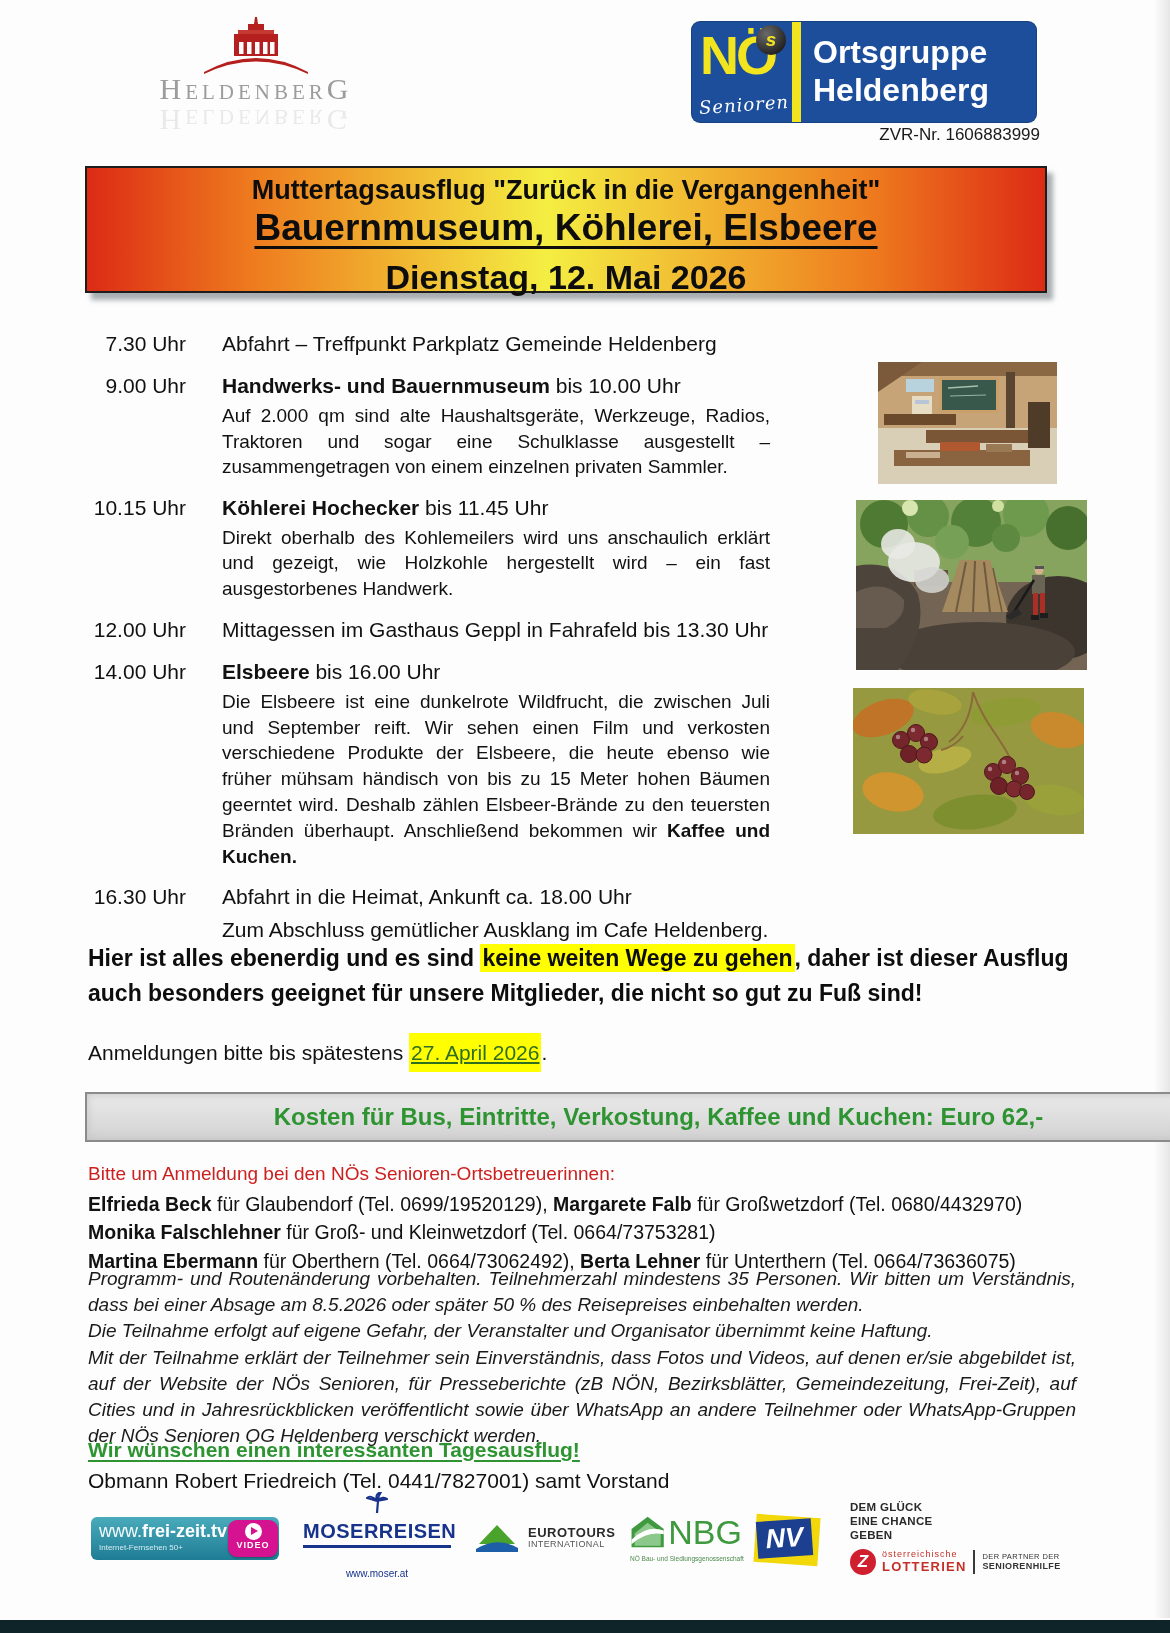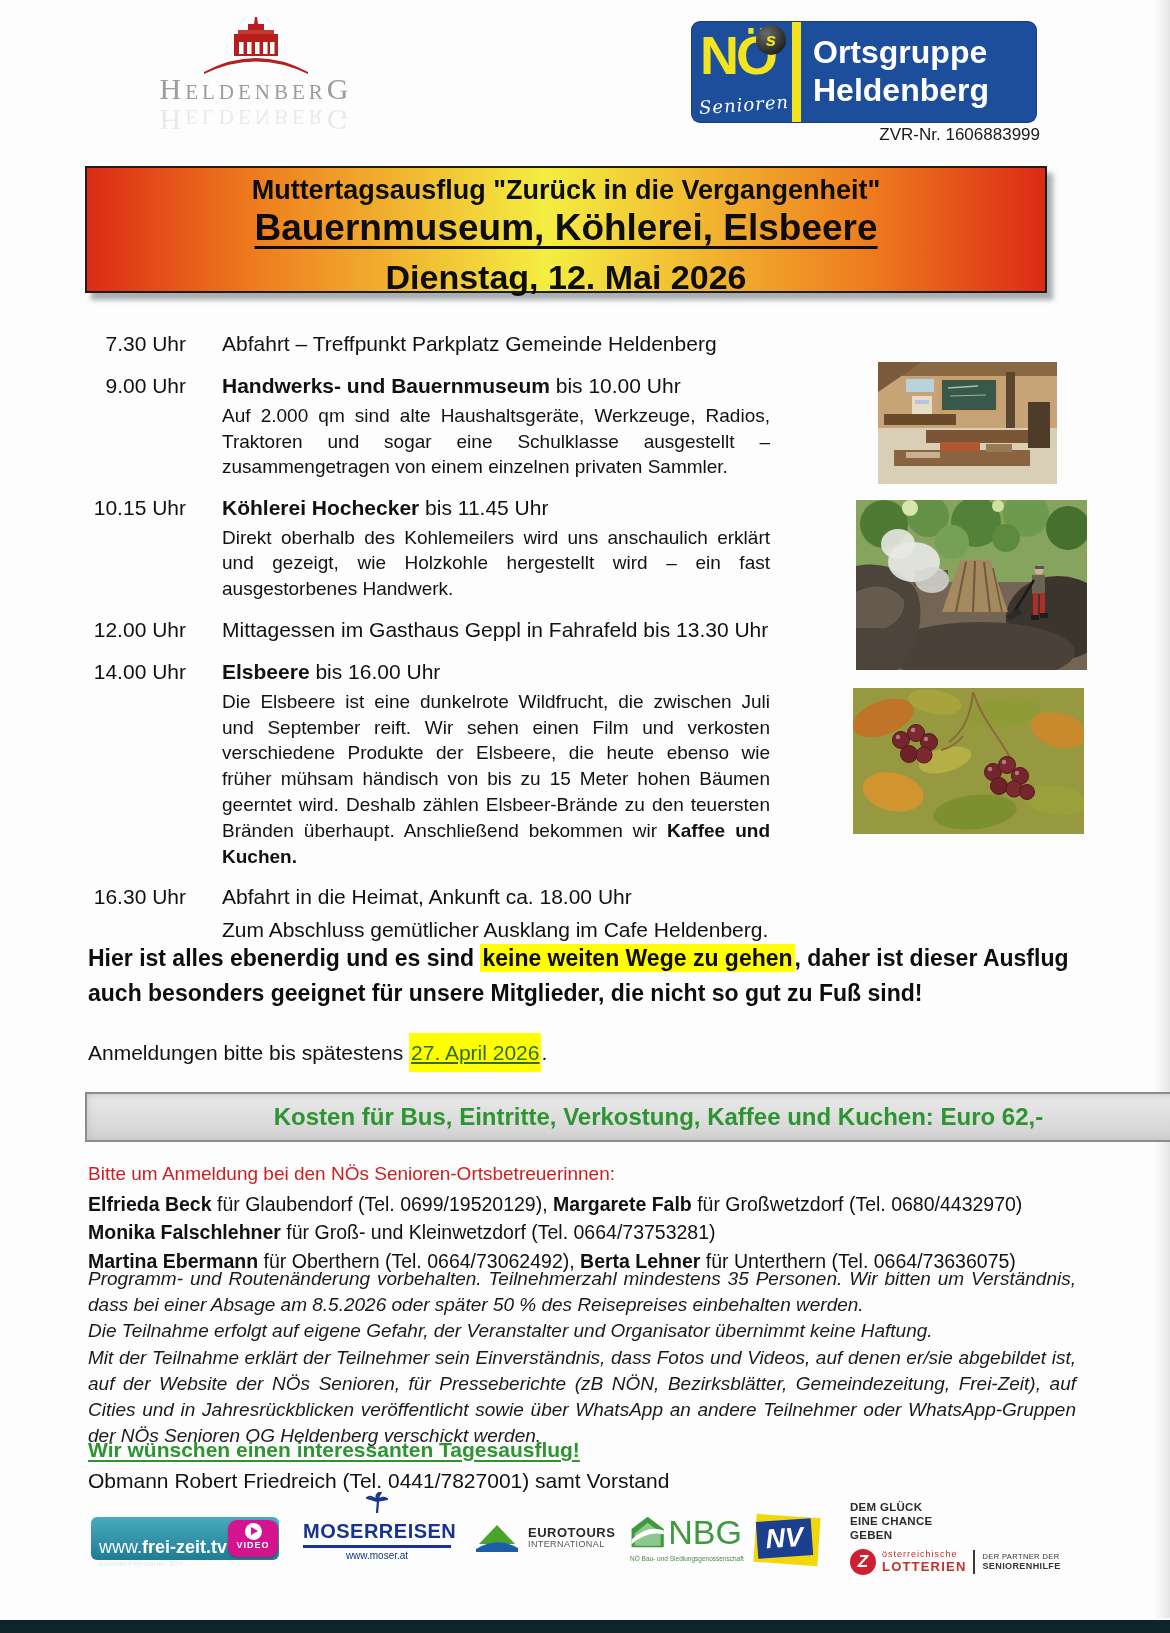--- a/index.html
+++ b/index.html
@@ -78,37 +78,37 @@
   .disclaimer { position:absolute; left:88px; top:1266px; width:988px; font-style:italic;
           font-size:19px; line-height:1.38; text-align:justify; color:#1a1a1a; }
 
   
   .closing-wish { position:absolute; left:88px; top:1438px; font-size:21px; font-weight:bold; color:#2e9432;
           text-decoration:underline; text-underline-offset:3px; }
   .closing-obmann { position:absolute; left:88px; top:1469px; font-size:21px; }
 
   
   .freizeit { position:absolute; left:91px; top:1517px; width:188px; height:43px; box-sizing:border-box;
-          background:linear-gradient(180deg,#4aabbc,#1e7c94); border-radius:6px; color:#fff; padding:20px 8px; }
+          background:linear-gradient(180deg,#4aabbc,#1e7c94); border-radius:6px; color:#fff; padding:4px 8px; }
   .freizeit-url { font-size:18px; white-space:nowrap; }
   .freizeit-url .pre { font-weight:normal; opacity:.95; }
   .freizeit-url .main { font-weight:bold; }
   .freizeit-sub { font-size:8px; color:#d5edf2; margin-top:1px; }
   .video-btn { position:absolute; right:1px; top:3px; width:50px; height:37px; background:#d5128f;
           border-radius:9px; text-align:center; box-shadow:0 1px 2px rgba(0,0,0,.3); }
   .play-circle { width:17px; height:17px; background:#fff; border-radius:50%; margin:3px auto 0; position:relative; }
   .play-circle:after { content:""; position:absolute; left:6px; top:4px; border-left:7px solid #d5128f;
           border-top:4.5px solid transparent; border-bottom:4.5px solid transparent; }
   .video-label { font-size:9px; font-weight:bold; color:#fff; letter-spacing:1px; }
 
   .moser { position:absolute; left:303px; top:1506px; width:148px; text-align:center; color:#17338b; }
   .moser-palm { position:absolute; left:63px; top:-14px; }
   .moser-names { display:flex; justify-content:space-between; font-size:20px; font-weight:bold;
           border-bottom:3px solid #17338b; padding:14px 0 2px 0; letter-spacing:.5px; }
-  .moser-url { font-size:10px; margin-top:2px; }
+  .moser-url { font-size:10px; margin-top:20px; }
 
   .eurotours { position:absolute; left:474px; top:1522px; display:flex; align-items:center; }
   .eurotours-text { margin-left:8px; line-height:1.1; }
   .eurotours-text .l1 { font-size:13px; font-weight:bold; color:#2a2a2a; letter-spacing:.5px; }
   .eurotours-text .l2 { font-size:9px; color:#555; letter-spacing:.4px; }
 
   .nbg { position:absolute; left:630px; top:1510px; width:112px; text-align:center; }
   .nbg-top { display:flex; align-items:center; justify-content:center; }
   .nbg-name { font-size:34px; color:#3f9a3f; line-height:1; margin-left:3px; font-weight:500; }
   .nbg-sub { font-size:6.5px; color:#4a8a4a; margin-top:1px; white-space:nowrap; }

